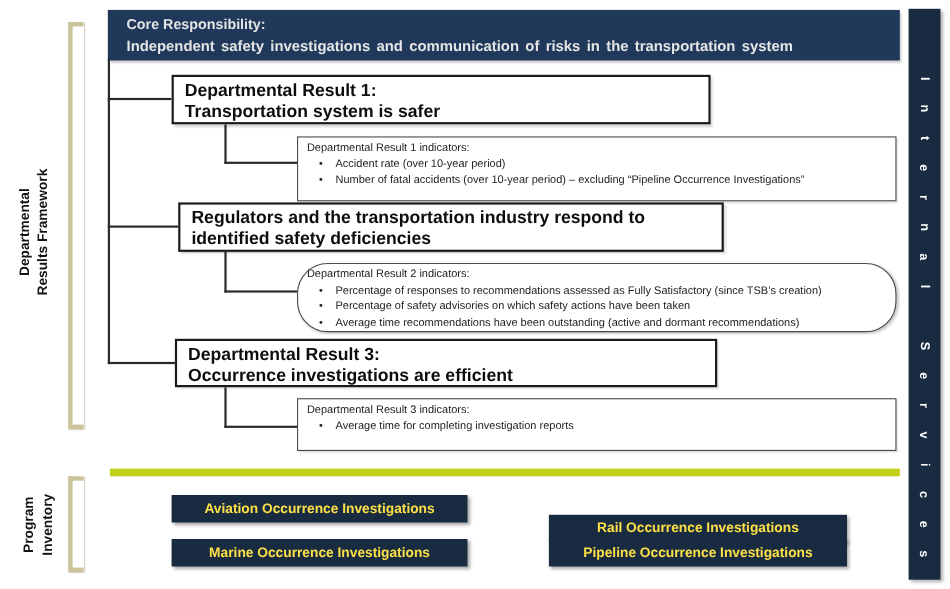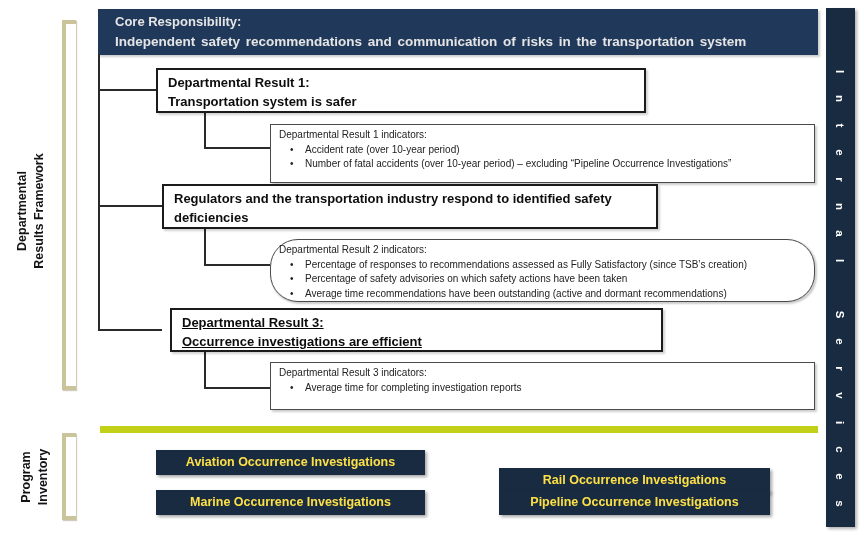--- a/index.html
+++ b/index.html
@@ -50,21 +50,21 @@
 
   
   .line { position:absolute; background:#2a2a2a; }
 
   
   .result-box {
     position:absolute; box-sizing:border-box; background:#fff;
     border:2px solid #1b1b1b; padding:3px 10px;
     box-shadow:2px 2px 2px rgba(0,0,0,.18);
   }
-  .result-box .rb-line { font-size:13px; font-weight:bold; color:#0d0d0d; line-height:19px; }
+  .result-box .rb-line { font-size:16px; font-weight:bold; color:#0d0d0d; line-height:19px; }
   .ind-box {
     position:absolute; box-sizing:border-box; background:#fff;
     border:1px solid #4a4a4a; padding:3px 8px;
     box-shadow:1.5px 1.5px 2px rgba(0,0,0,.2);
   }
   .ind-title { font-size:10px; color:#222; line-height:14.5px; }
   .ind-item  { font-size:10px; color:#222; line-height:14.5px; position:relative; padding-left:26px; }
   .ind-item::before { content:"•"; position:absolute; left:11px; }
 
   
@@ -92,21 +92,21 @@
   <div class="bracket drf-bracket"></div>
 
   <div class="vlabel pi-label">
     <div>Program</div>
     <div>Inventory</div>
   </div>
   <div class="bracket pi-bracket"></div>
 
   <div class="header">
     <div class="h1">Core Responsibility:</div>
-    <div class="h2">Independent safety recommendations and communication of risks in the transportation system</div>
+    <div class="h2">Independent safety investigations and communication of risks in the transportation system</div>
   </div>
 
   <div class="is-bar">
     <div class="is-text">
         <span class="vletter">I</span>
         <span class="vletter">n</span>
         <span class="vletter">t</span>
         <span class="vletter">e</span>
         <span class="vletter">r</span>
         <span class="vletter">n</span>
@@ -148,21 +148,21 @@
   <div class="result-box" style="left:162px; top:184px; width:496px; height:45px;">
     <div class="rb-line">Regulators and the transportation industry respond to identified safety deficiencies</div>
   </div>
   <div class="ind-box" style="left:270px; top:239px; width:545px; height:63px;border-radius:28px;">
     <div class="ind-title">Departmental Result 2 indicators:</div>
     <div class="ind-item">Percentage of responses to recommendations assessed as Fully Satisfactory (since TSB’s creation)</div>
     <div class="ind-item">Percentage of safety advisories on which safety actions have been taken</div>
     <div class="ind-item">Average time recommendations have been outstanding (active and dormant recommendations)</div>
   </div>
 
-  <div class="result-box" style="left:170px; top:308px; width:493px; height:44px;text-decoration:underline;">
+  <div class="result-box" style="left:159px; top:308px; width:493px; height:44px;">
     <div class="rb-line">Departmental Result 3:</div>
     <div class="rb-line">Occurrence investigations are efficient</div>
   </div>
   <div class="ind-box" style="left:270px; top:362px; width:545px; height:48px;">
     <div class="ind-title">Departmental Result 3 indicators:</div>
     <div class="ind-item">Average time for completing investigation reports</div>
   </div>
 
   <div class="divider"></div>
   <div class="program-box pb-aviation">Aviation Occurrence Investigations</div>

